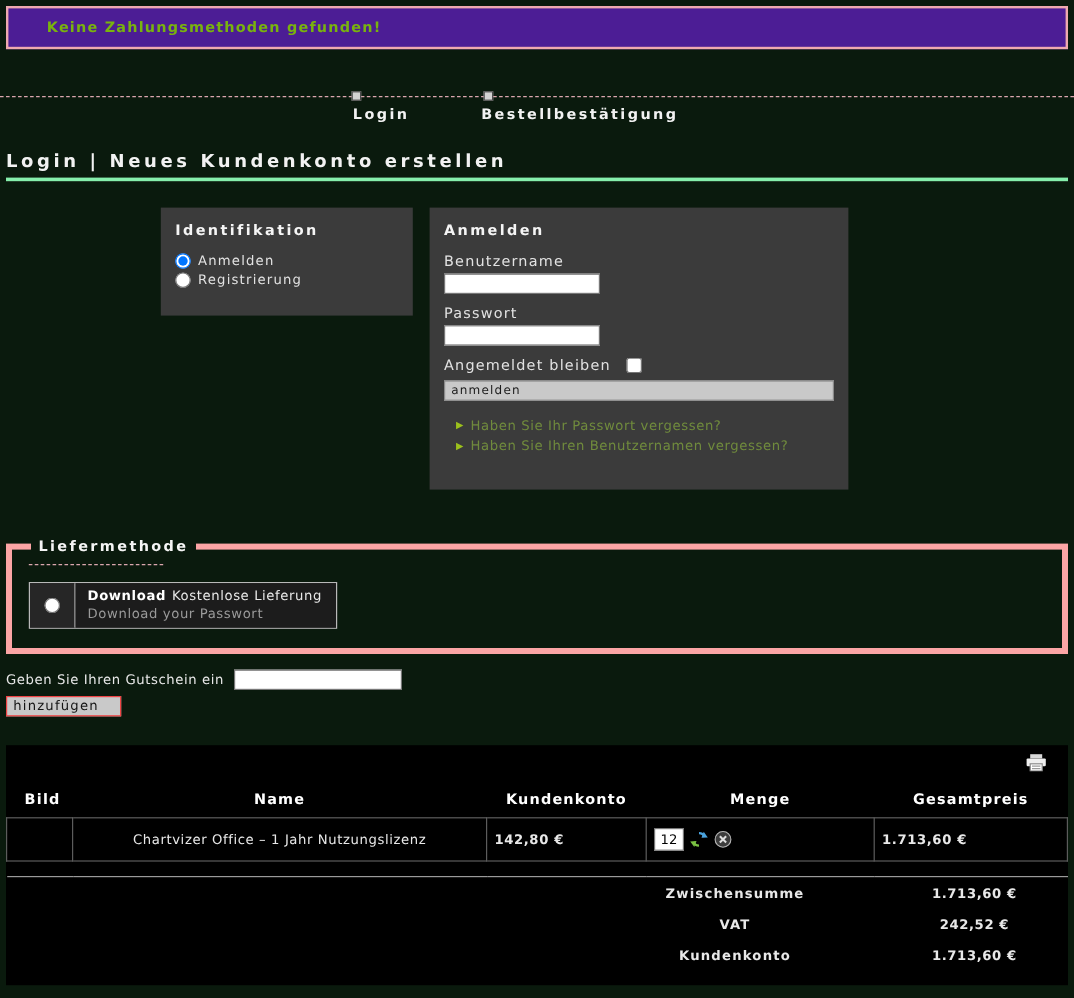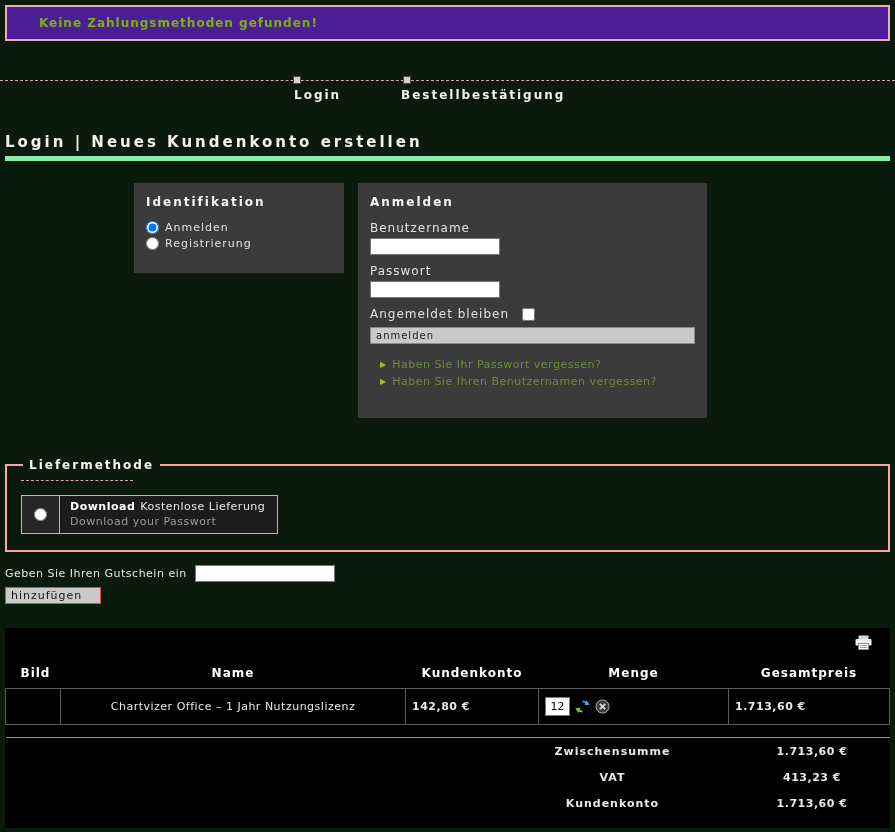--- a/index.html
+++ b/index.html
@@ -30,21 +30,21 @@
   .steps { position: relative; height: 40px; margin-top: 30px; }
   .steps-line { position: absolute; top: 9px; left: -5px; right: -5px; border-top: 1px dashed #dba6ae; }
   .step-marker { position: absolute; top: 5px; width: 8px; height: 8px; background: #d2d2d2; border: 1px solid #4a4a4a; }
   .marker-1 { left: 288px; }
   .marker-2 { left: 398px; }
   .step-label { position: absolute; top: 17px; font-weight: bold; letter-spacing: 2px; font-size: 12px; color: #f2f2f2; }
   .label-1 { left: 289px; }
   .label-2 { left: 396px; }
 
   
-  .page-title-wrap { border-bottom: 5px solid #86efac; padding: 0 0 5px 0; margin-top: 22px; }
+  .page-title-wrap { border-bottom: 3px solid #86efac; padding: 0 0 5px 0; margin-top: 14px; }
   .page-title { font-size: 15px; font-weight: bold; letter-spacing: 3px; color: #f2f2f2; }
 
   
   .boxes { display: flex; margin: 22px 0 0 129px; align-items: flex-start; }
   .box { background: #3b3b3b; padding: 12px 12px 16px 12px; }
   .box-title { font-weight: bold; letter-spacing: 2px; font-size: 12px; color: #f5f5f5; margin-bottom: 12px; }
   .box-ident { width: 210px; margin-right: 14px; min-height: 90px; }
   .box-login { width: 349px; min-height: 221px; padding-bottom: 26px; }
   .radio-row { display: flex; align-items: center; margin-bottom: 3px; }
   .radio-row input { margin-right: 6px; }
@@ -63,21 +63,21 @@
     font-family: "DejaVu Sans", sans-serif; font-size: 10px; letter-spacing: 1px;
     padding: 2px 5px; cursor: pointer;
   }
   .login-links { margin: 14px 0 0 10px; }
   .login-link { display: flex; align-items: center; margin-bottom: 4px; cursor: pointer; }
   .link-arrow { color: #9cc11c; font-size: 8px; margin-right: 6px; }
   .link-text { color: #708b3d; font-size: 11px; letter-spacing: 0.5px; }
 
   
   .shipment {
-    border: 2px solid #fca5a5; margin-top: 40px; padding: 6px 14px 16px 14px;
+    border: 5px solid #fca5a5; margin-top: 40px; padding: 6px 14px 16px 14px;
   }
   .shipment legend {
     font-weight: bold; letter-spacing: 2px; font-size: 12px; color: #f5f5f5;
     padding: 0 6px; margin-left: 2px;
   }
   .shipment-dash { width: 112px; border-top: 1px dashed #dba6ae; margin: 2px 0 14px 0; }
   .ship-option { display: inline-flex; border: 1px solid #b9b9b9; background: #141414; }
   .ship-radio-cell {
     width: 38px; display: flex; align-items: center; justify-content: center;
     background: #262626; border-right: 1px solid #b9b9b9;
@@ -266,21 +266,21 @@
           <td colspan="5"></td>
         </tr>
       <tr class="summary-row">
         <td colspan="3"></td>
         <td class="sum-label">Zwischensumme</td>
         <td class="sum-value">1.713,60 €</td>
       </tr>
       <tr class="summary-row">
         <td colspan="3"></td>
         <td class="sum-label">VAT</td>
-        <td class="sum-value">413,23 €</td>
+        <td class="sum-value">242,52 €</td>
       </tr>
       <tr class="summary-row">
         <td colspan="3"></td>
         <td class="sum-label">Kundenkonto</td>
         <td class="sum-value">1.713,60 €</td>
       </tr>
     </tbody>
   </table>
 </div>
 

